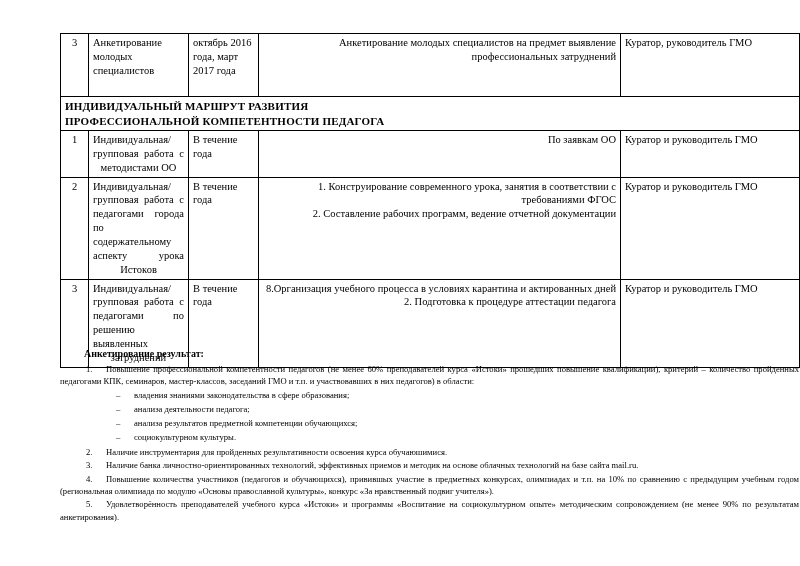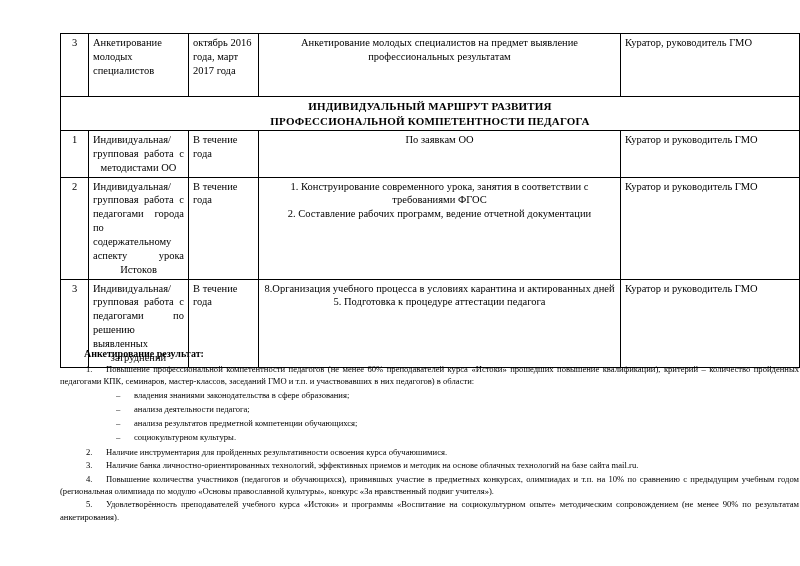--- a/index.html
+++ b/index.html
@@ -40,28 +40,27 @@
   }
   .col-num   { width: 28px;  text-align: center; }
   .col-form  { width: 100px; text-align: center; }
   .col-term  { width: 70px;  text-align: center; }
   .col-desc  { width: 362px; text-align: left; }
   .col-resp  { width: 179px; text-align: center; }
 
   td.cell-num   { text-align: center; }
   td.cell-form  { text-align: left; }
   td.cell-term  { text-align: left; }
-  td.cell-desc  { text-align: center; margin-left: 27px; }
+  td.cell-desc  { text-align: right; margin-left: 27px; }
   td.cell-resp  { }
 
   
   td.justify { text-align: justify; text-align-last: center; margin-left: 12px; }
 
   .section-head-cell {
-    text-align: center;
     font-weight: bold;
     padding: 4px 4px 5px 4px;
     font-size: 11px;
     letter-spacing: 0.2px;
     line-height: 1.32;
   }
   .section-head-cell .line { display: block; white-space: nowrap; }
 
   .tall-a { height: 58px; }
   .tall-b { height: 30px; }
@@ -134,21 +133,21 @@
         <col class="col-resp">
     </colgroup>
     <tbody>
 
       <tr>
         <td class="cell-num tall-a">3</td>
         <td class="cell-form">Анкетирование молодых специалистов</td>
         <td class="cell-term">октябрь 2016 года, март 2017 года</td>
         <td class="cell-desc">
           <span class="desc-line">Анкетирование молодых специалистов на предмет выявление</span>
-          <span class="desc-line">профессиональных результатам</span>
+          <span class="desc-line">профессиональных затруднений</span>
         </td>
         <td class="cell-resp" style="text-align:left">Куратор, руководитель ГМО</td>
       </tr>
 
       <tr>
         <td class="section-head-cell" colspan="5">
           <span class="line">ИНДИВИДУАЛЬНЫЙ МАРШРУТ РАЗВИТИЯ</span>
           <span class="line">ПРОФЕССИОНАЛЬНОЙ КОМПЕТЕНТНОСТИ ПЕДАГОГА</span>
         </td>
       </tr>
@@ -173,21 +172,21 @@
         </td>
         <td class="cell-resp">Куратор и руководитель ГМО</td>
       </tr>
 
       <tr>
         <td class="cell-num tall-d">3</td>
         <td class="cell-form justify">Индивидуальная/групповая работа с педагогами по решению выявленных затруднений</td>
         <td class="cell-term">В течение года</td>
         <td class="cell-desc">
           <span class="desc-line">8.Организация учебного процесса в условиях карантина и актированных дней</span>
-          <span class="desc-line">5. Подготовка к процедуре аттестации педагога</span>
+          <span class="desc-line">2. Подготовка к процедуре аттестации педагога</span>
         </td>
         <td class="cell-resp">Куратор и руководитель ГМО</td>
       </tr>
 
     </tbody>
   </table>
 
   <div class="results">
 
     <div class="results-title">Анкетирование результат:</div>

